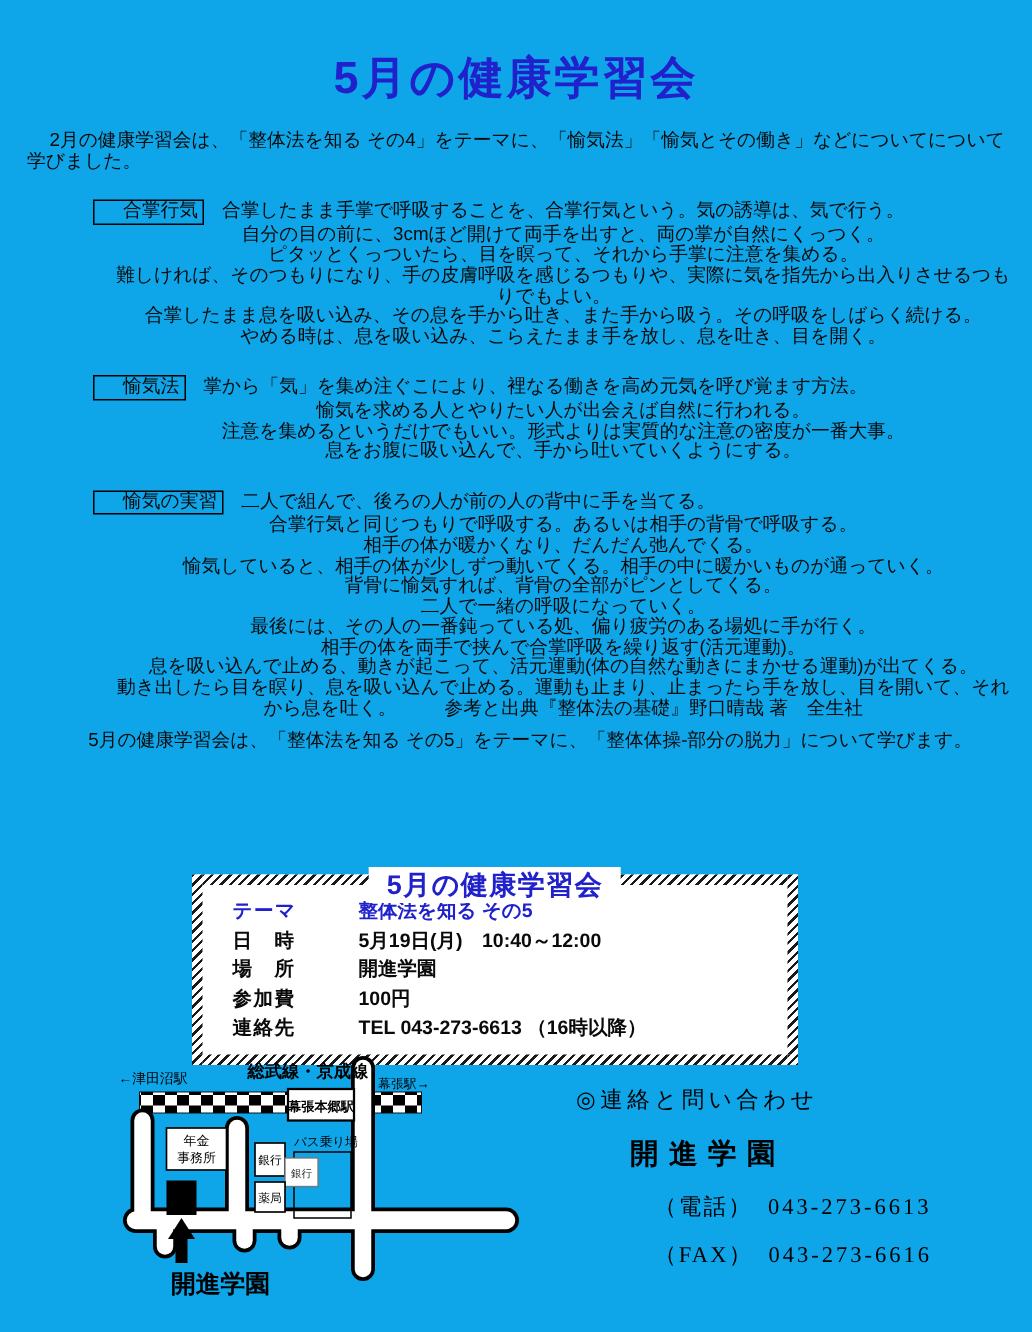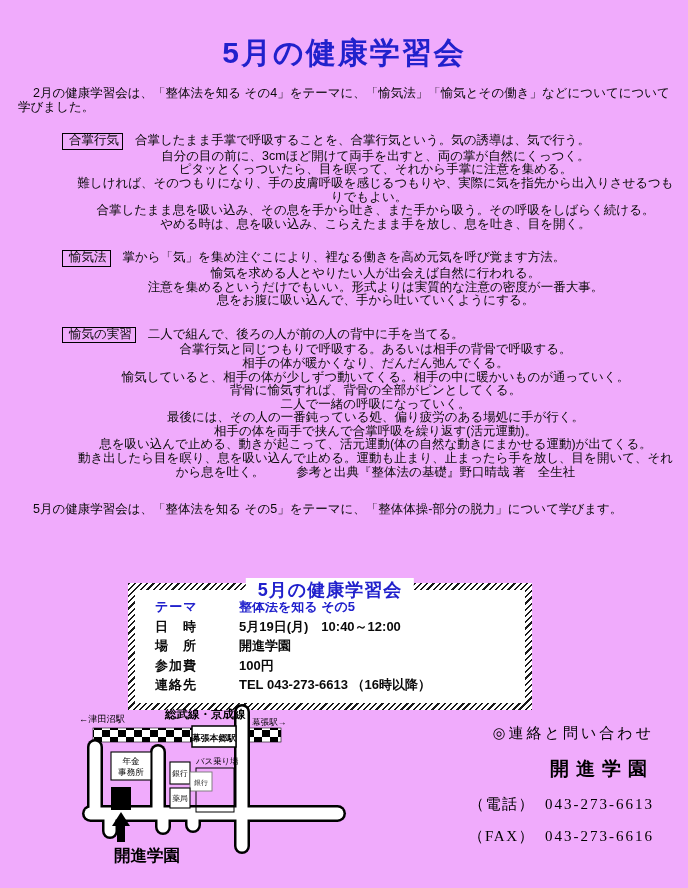--- a/index.html
+++ b/index.html
@@ -1,37 +1,37 @@
 <!DOCTYPE html>
 <html lang="ja"><head>
 <meta charset="utf-8">
 <style>
   html,body{margin:0;padding:0;}
   body{
     width:688px;height:888px;background:#ffffff;color:#0a0a0a;
     font-family:"Liberation Sans","DejaVu Sans",sans-serif;
     -webkit-font-smoothing:antialiased;
   }
-  .page{position:relative;width:688px;height:888px;overflow:hidden;background:#f0abfc;}
+  .page{position:relative;width:688px;height:888px;overflow:hidden;background:#0ea5e9;}
 
   
   .doc-title{
     margin:0;padding-top:32px;text-align:center;
     color:#2121cc;font-size:30px;font-weight:bold;letter-spacing:2px;line-height:42px;
   }
 
   
   .bodytext{font-size:12.5px;line-height:13.6px;}
   .intro,.closing{margin:13px 14px 0 18px;text-indent:15px;}
-  .closing{margin-top:24px;}
+  .closing{margin-top:8px;text-align:center;}
 
   .section{margin-top:19px;}
   .section .lead{margin:0 12px 0 62px;}
   .label-box{
-    display:inline-block;border:1.3px solid #000;padding:0 3px 1px 6px;margin-right:12px;
+    display:inline-block;border:1.3px solid #000;padding:0 3px 1px 19px;margin-right:12px;
     font-weight:normal;
   }
   .lines{margin:0 12px 0 62px;text-align:center;}
   .lines.flat{margin-left:75px;}
   .sent{margin:0;text-indent:13px;}
   .lines.flat .sent{text-indent:0;}
   .ref{margin-left:32px;}
 
   
   .notice{
@@ -47,22 +47,22 @@
   }
   .notice-row{display:flex;align-items:baseline;font-size:13px;font-weight:bold;line-height:19.5px;}
   .notice-label{flex:0 0 84px;letter-spacing:1px;}
   .notice-row.accent .notice-label,.notice-row.accent .notice-value{color:#2121cc;}
 
   
   .bottom{position:absolute;left:0;top:700px;width:688px;height:188px;}
   .map{position:absolute;left:70px;top:2px;}
 
   .contact{
-    position:absolute;left:364px;top:24px;width:290px;
-    font-family:"Liberation Serif","DejaVu Serif",serif;color:#000;text-align:right;
+    position:absolute;left:384px;top:24px;width:290px;
+    font-family:"Liberation Serif","DejaVu Serif",serif;color:#000;
   }
   .contact-heading{margin:0;font-size:15px;letter-spacing:3px;}
   .contact-name{margin:13px 0 0 36px;font-size:19px;font-weight:bold;letter-spacing:7px;}
   .contact-line{margin:13px 0 0 52px;font-size:15px;letter-spacing:1.5px;white-space:nowrap;}
   .contact-line .num{margin-left:10px;letter-spacing:2px;}
 </style>
 </head>
 <body>
 
 <div class="page">

